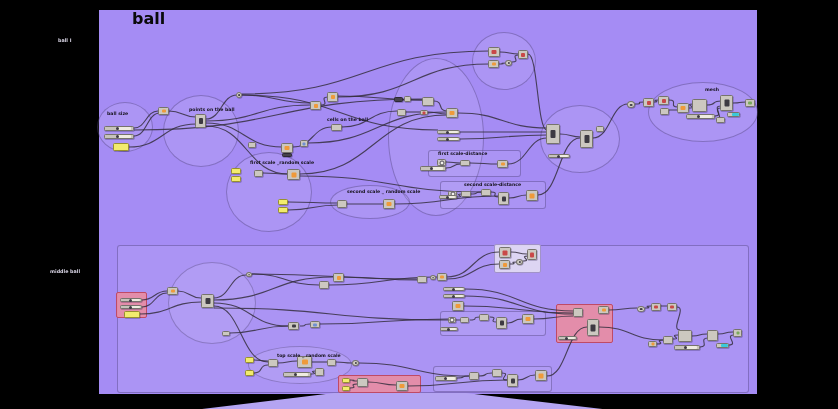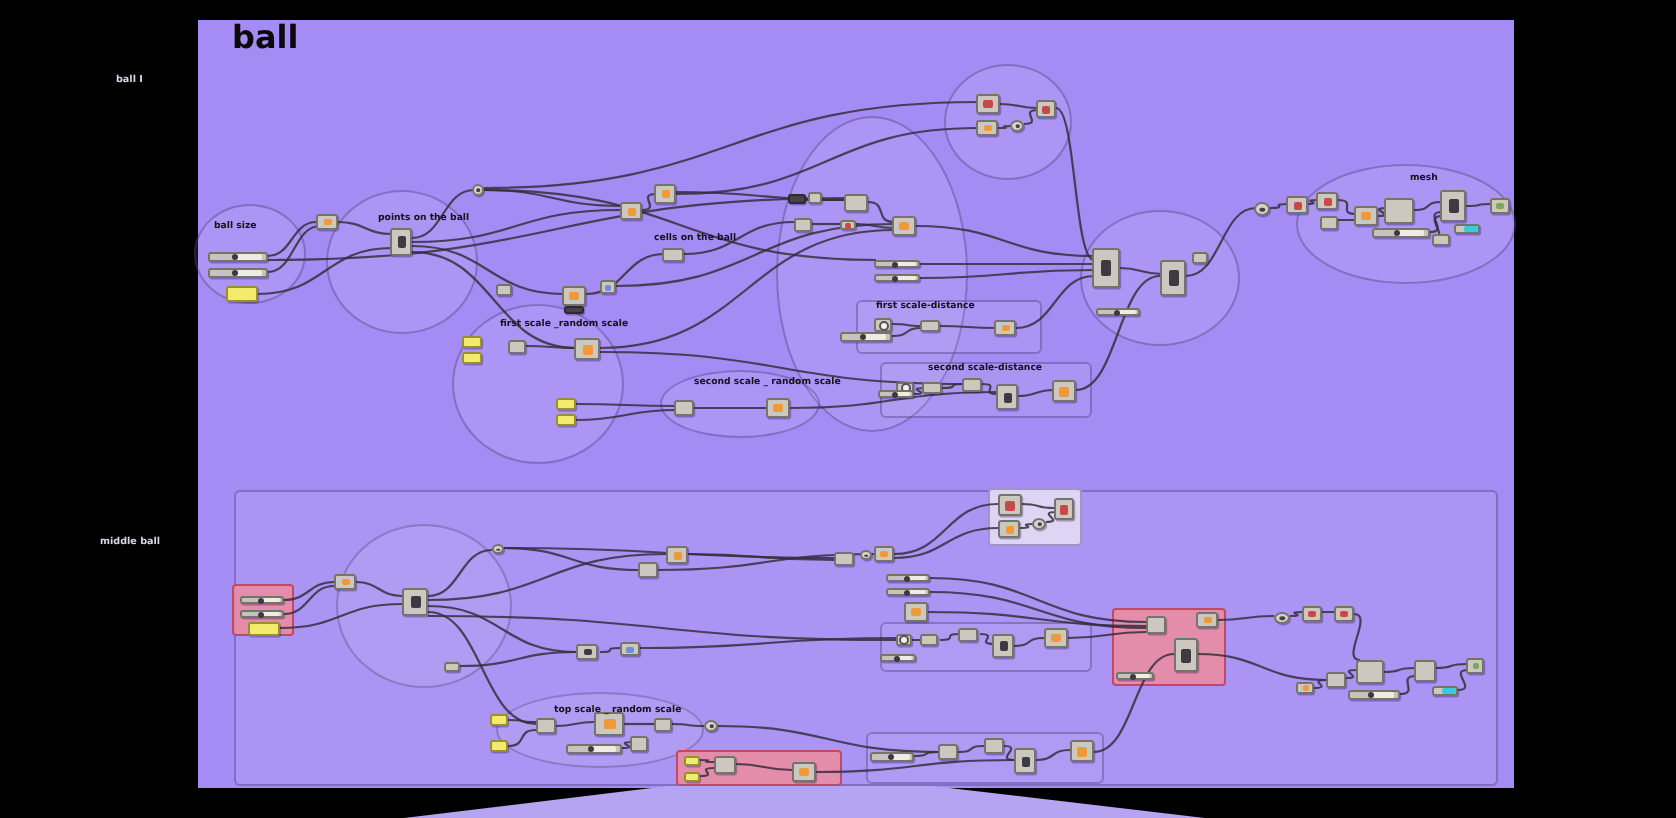--- a/index.html
+++ b/index.html
@@ -147,21 +147,21 @@
       <path d="M 645 308 C 655 308, 641 306, 651 306" fill="none" stroke="#352f3e" stroke-width="1.1" stroke-opacity="0.85"></path>
       <path d="M 661 306 C 671 306, 657 306, 667 306" fill="none" stroke="#352f3e" stroke-width="1.1" stroke-opacity="0.85"></path>
       <path d="M 677 307 C 687 307, 670 330, 680 330" fill="none" stroke="#352f3e" stroke-width="1.1" stroke-opacity="0.85"></path>
       <path d="M 657 344 C 667 344, 653 340, 663 340" fill="none" stroke="#352f3e" stroke-width="1.1" stroke-opacity="0.85"></path>
       <path d="M 673 339 C 683 339, 668 335, 678 335" fill="none" stroke="#352f3e" stroke-width="1.1" stroke-opacity="0.85"></path>
       <path d="M 692 336 C 702 336, 697 334, 707 334" fill="none" stroke="#352f3e" stroke-width="1.1" stroke-opacity="0.85"></path>
       <path d="M 700 347 C 710 347, 698 338, 708 338" fill="none" stroke="#352f3e" stroke-width="1.1" stroke-opacity="0.85"></path>
       <path d="M 718 334 C 728 334, 723 332, 733 332" fill="none" stroke="#352f3e" stroke-width="1.1" stroke-opacity="0.85"></path>
       <path d="M 729 345 C 739 345, 724 335, 734 335" fill="none" stroke="#352f3e" stroke-width="1.1" stroke-opacity="0.85"></path>
     </svg>
-  <div id="title" style="left:116px;top:11px;">ball</div>
+  <div id="title" style="left:132px;top:11px;">ball</div>
   <div class="margin-lbl" style="left:58px;top:39px;">ball I</div>
   <div class="margin-lbl" style="left:50px;top:270px;">middle ball</div>
 <div class="grp blob" style="left: 97px; top: 102px; width: 56px; height: 50px;"></div>
     <div class="lbl" style="left: 107px; top: 112px;">ball size</div>
     <div class="grp blob" style="left: 163px; top: 95px; width: 76px; height: 72px;"></div>
     <div class="grp blob" style="left: 226px; top: 152px; width: 86px; height: 80px;"></div>
     <div class="lbl" style="left: 250px; top: 161px;">first scale _random scale</div>
     <div class="grp blob" style="left: 388px; top: 58px; width: 96px; height: 158px;"></div>
     <div class="grp blob" style="left: 472px; top: 32px; width: 64px; height: 58px;"></div>
     <div class="grp blob" style="left: 540px; top: 105px; width: 80px; height: 68px;"></div>

